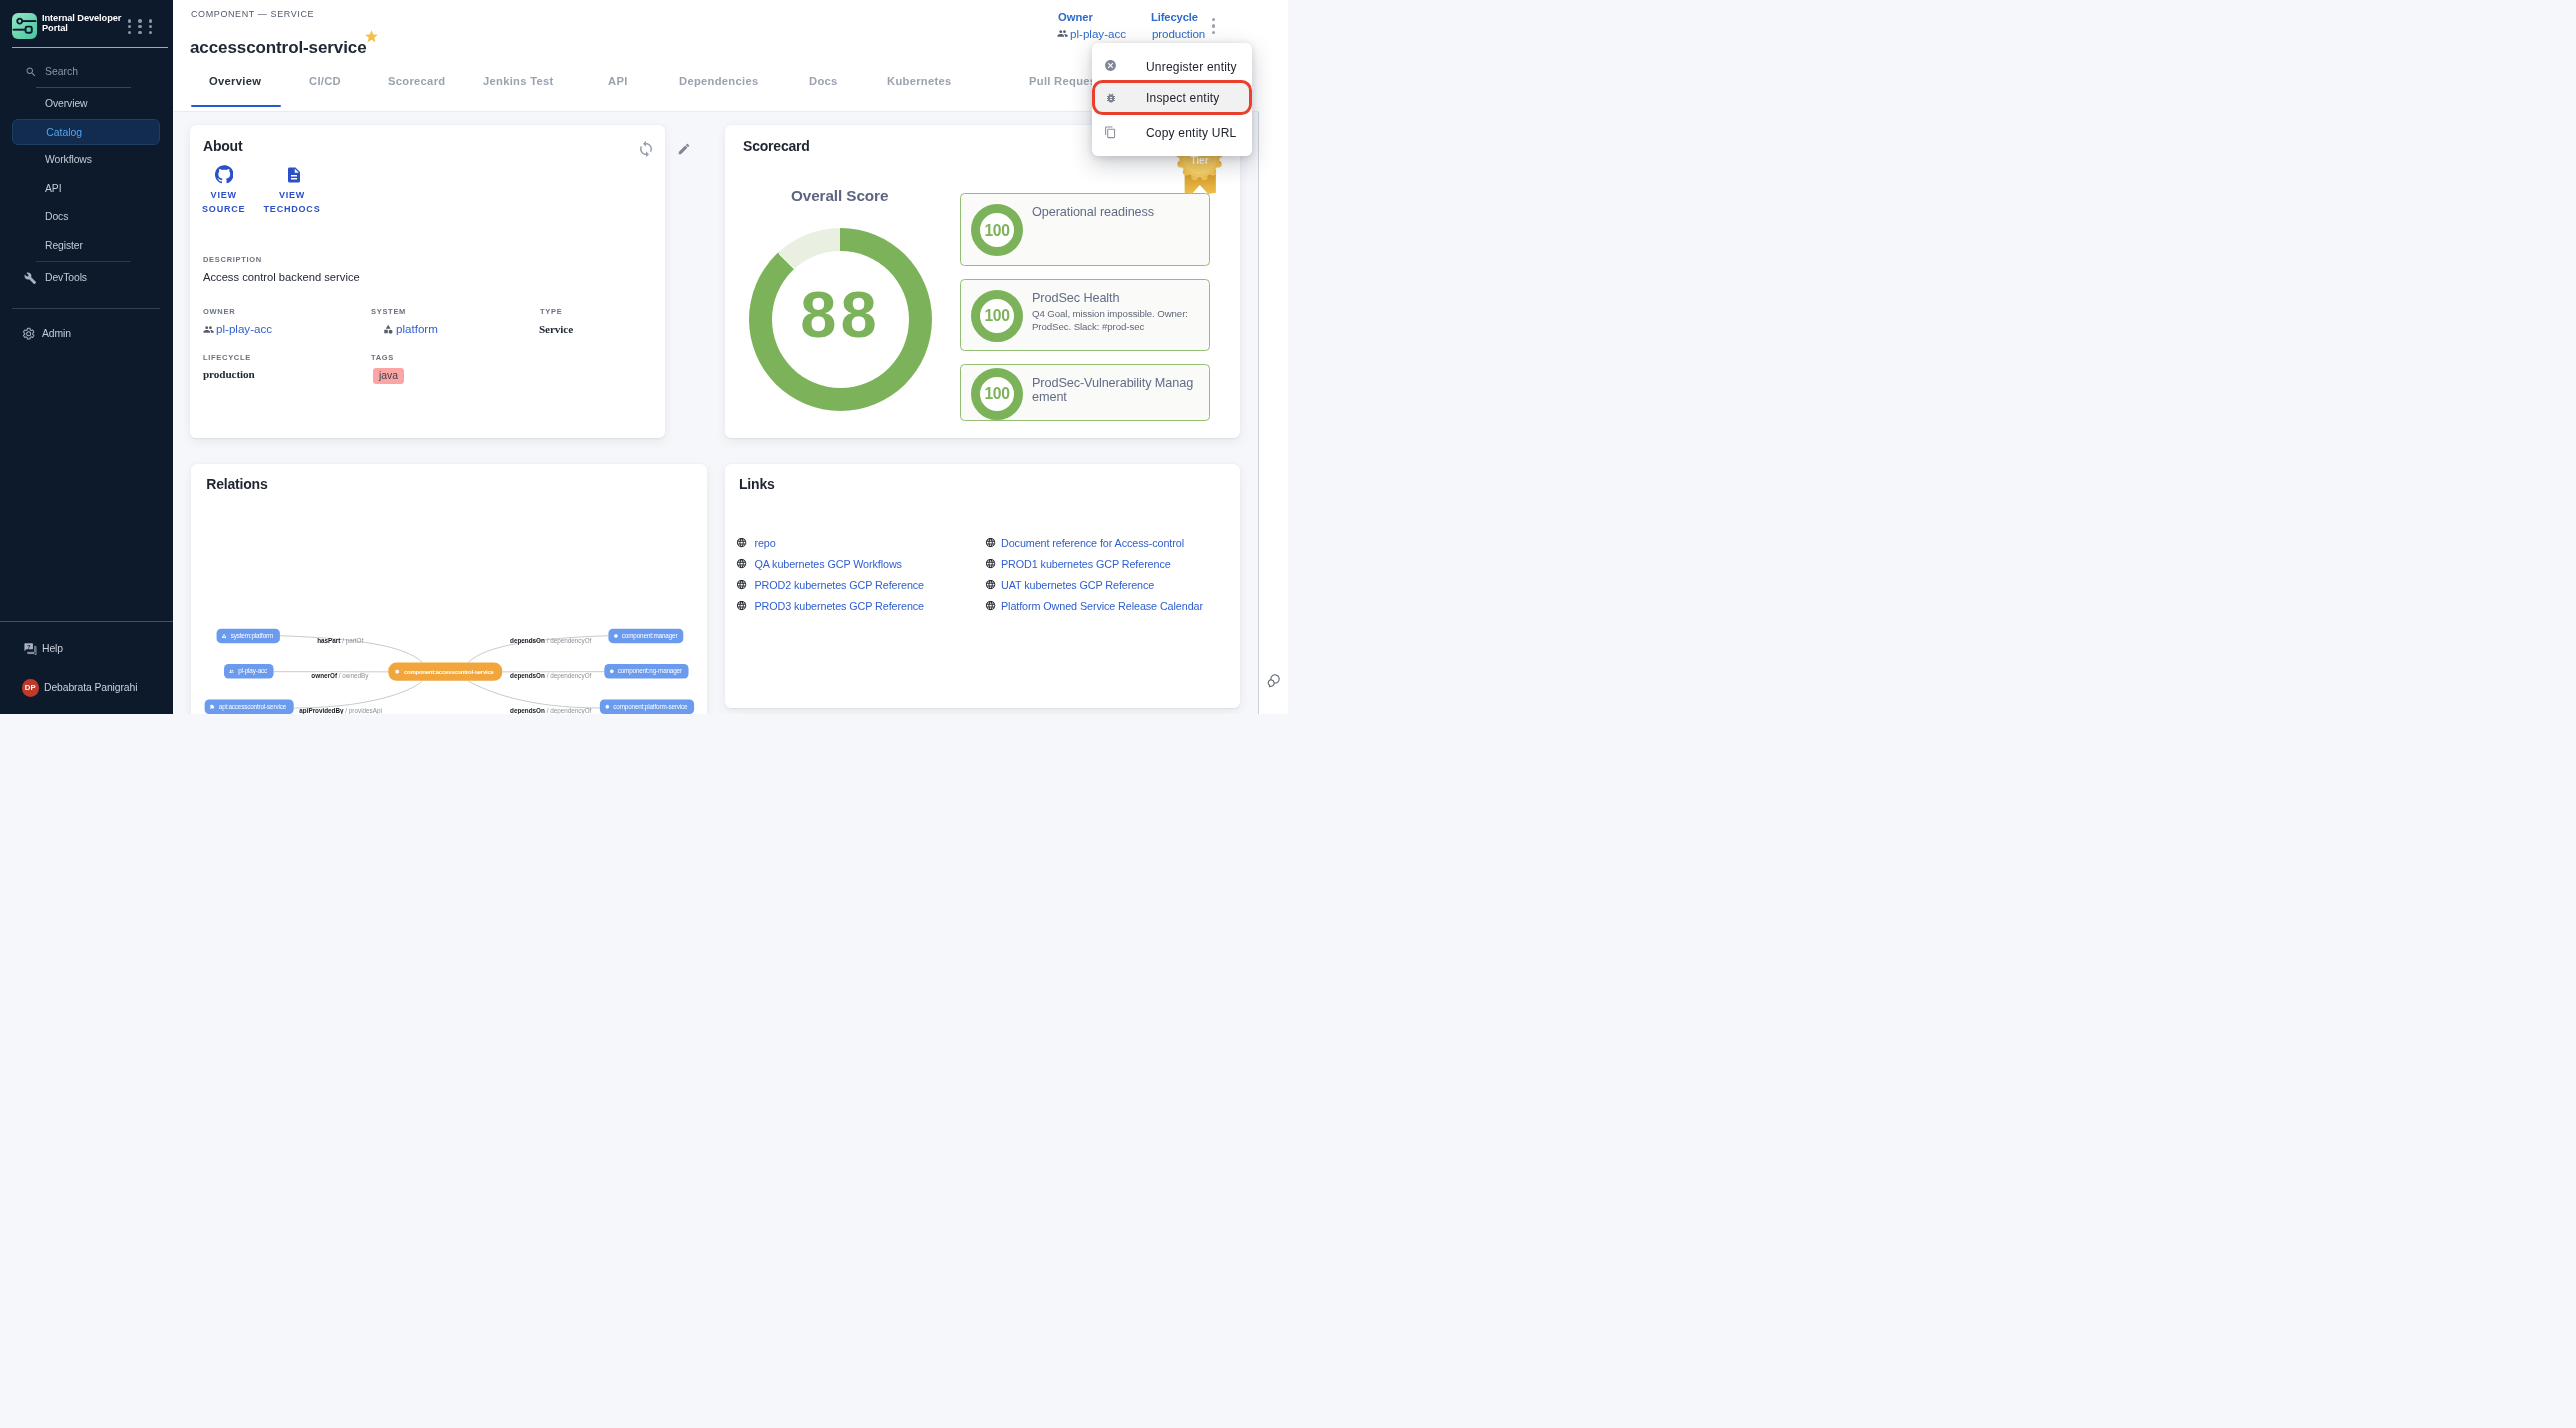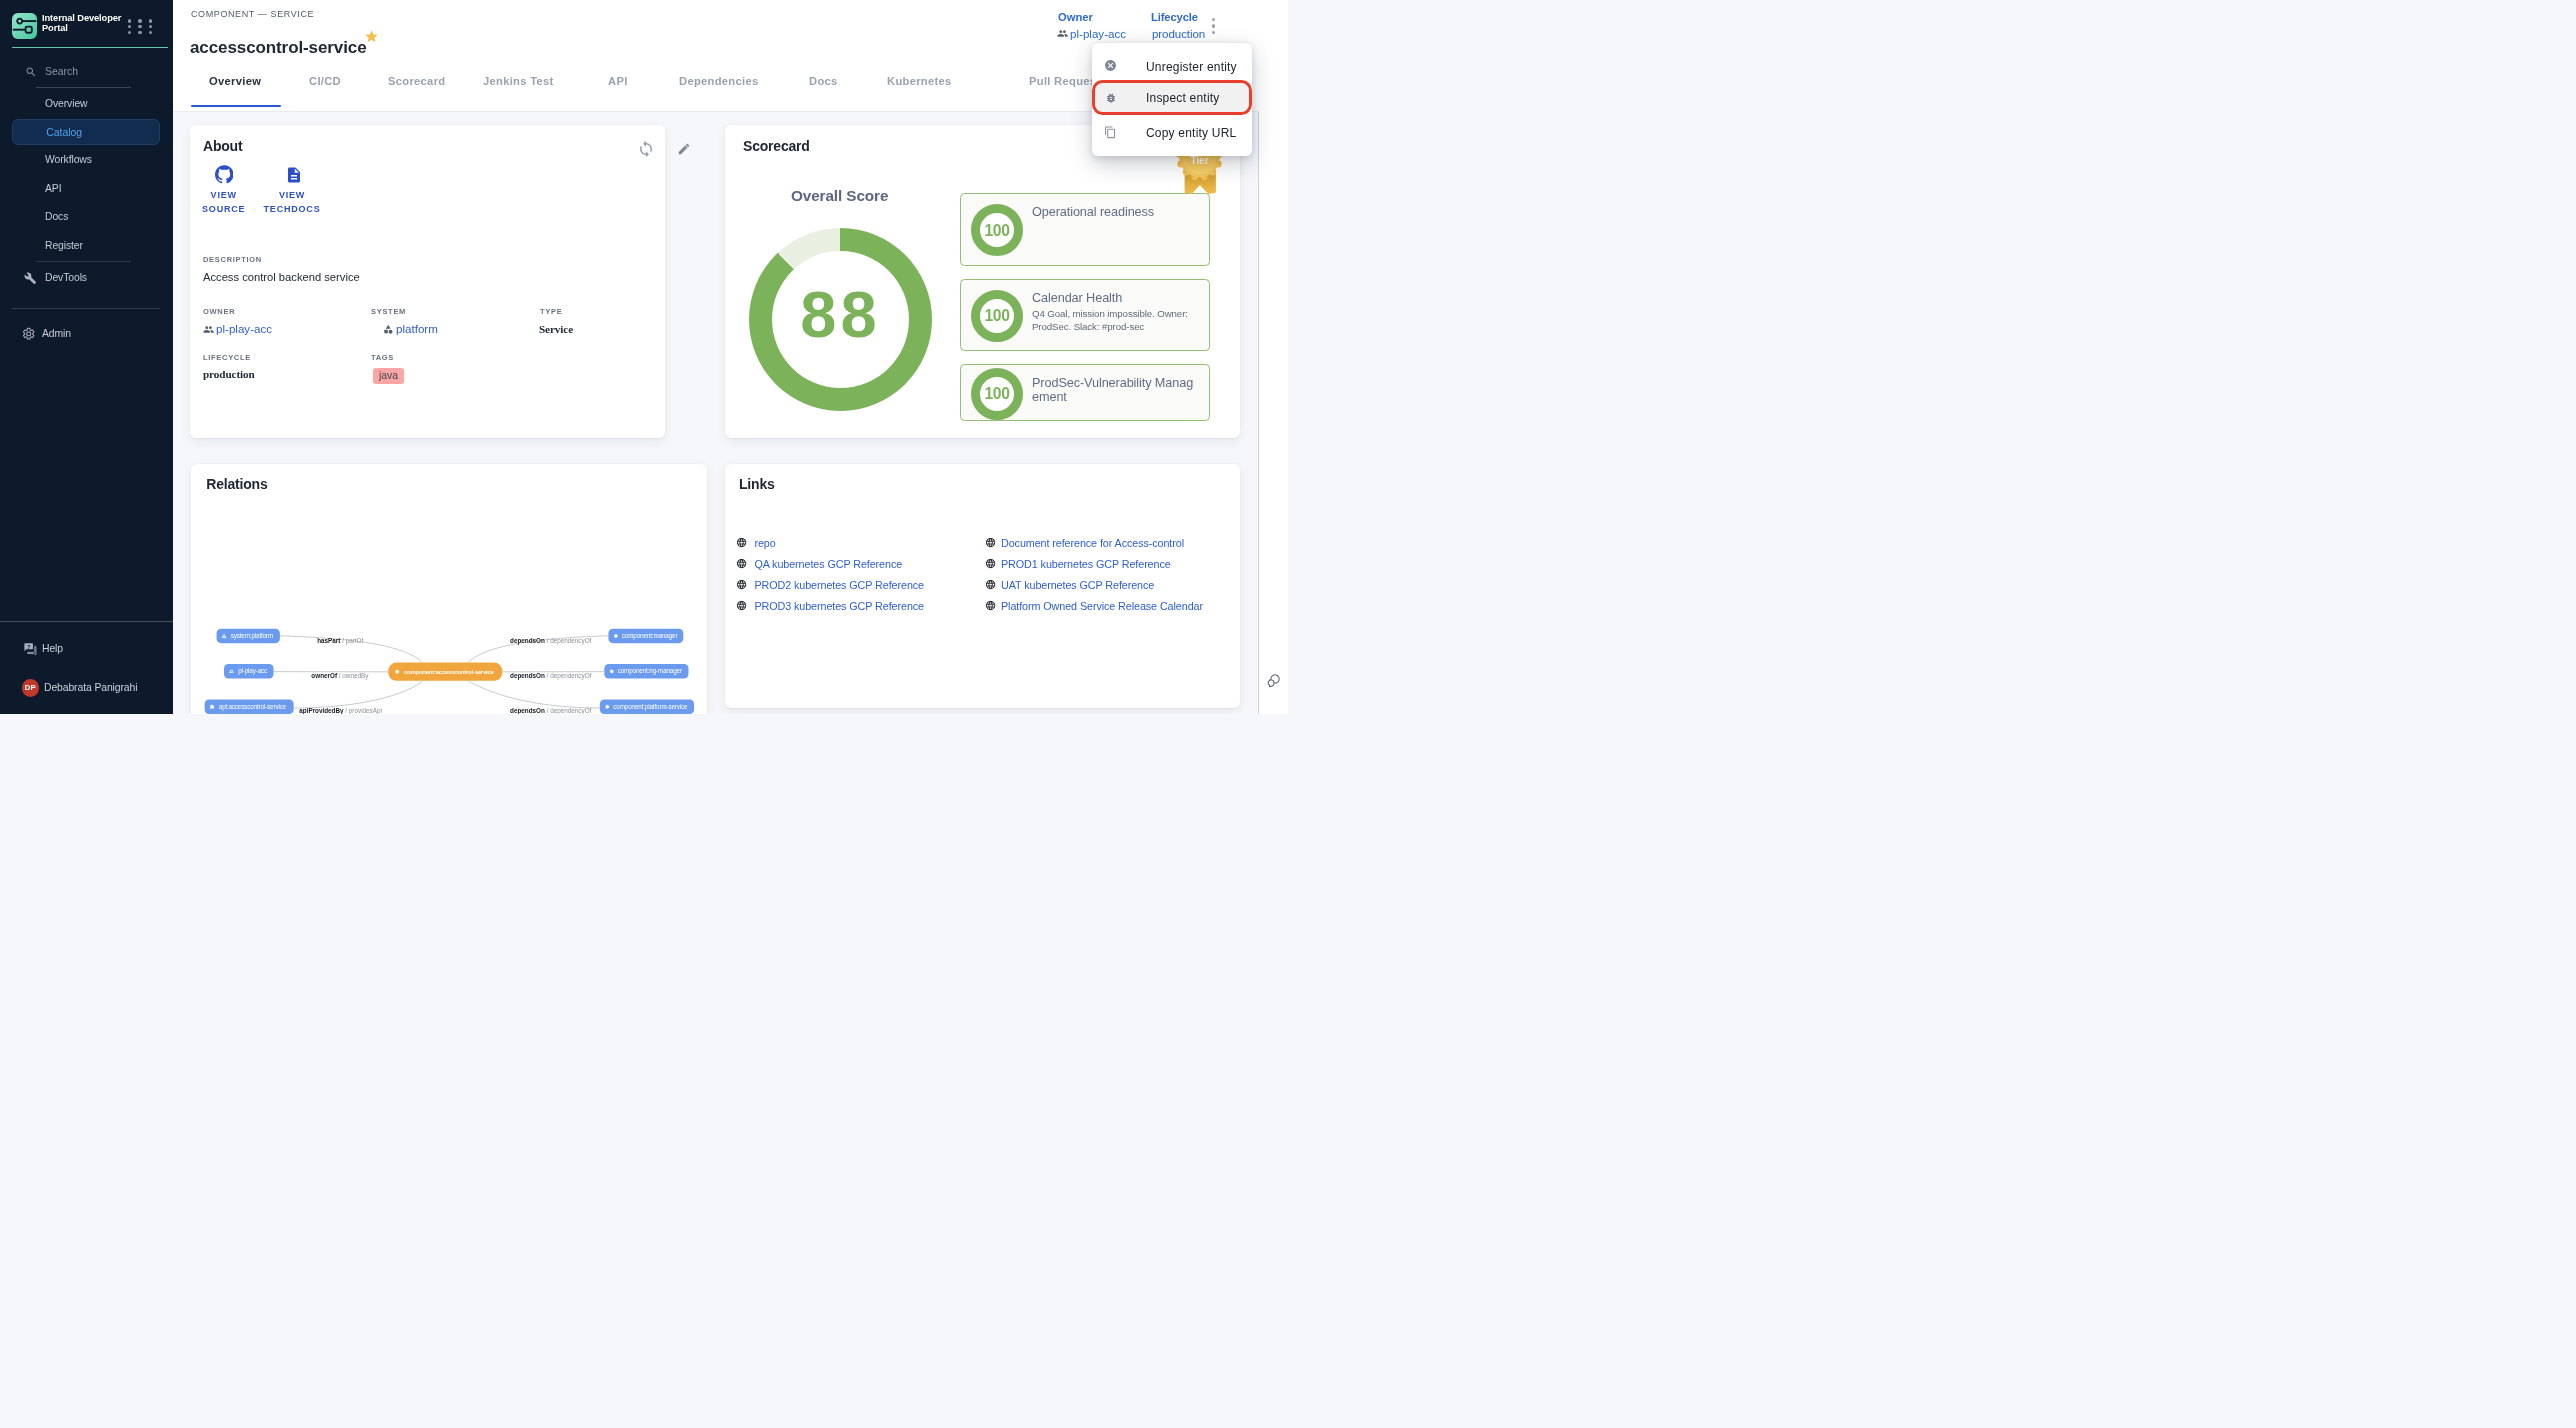--- a/index.html
+++ b/index.html
@@ -219,21 +219,21 @@
   <div class="sbox" style="top:68px;height:73px">
     <div class="sbadge" style="top:10.4px">
         <span>100</span>
       </div>
     <div class="sboxtitle" style="top:12px">Operational readiness</div>
   </div>
   <div class="sbox" style="top:154px;height:72px">
     <div class="sbadge" style="top:10px">
         <span>100</span>
       </div>
-    <div class="sboxtitle" style="top:12.3px">Calendar Health</div>
+    <div class="sboxtitle" style="top:12.3px">ProdSec Health</div>
     <div class="sboxsub" style="top:28px;width:168px">Q4 Goal, mission impossible. Owner: ProdSec. Slack: #prod-sec</div>
   </div>
   <div class="sbox" style="top:239px;height:57px">
     <div class="sbadge" style="top:2.6px">
         <span>100</span>
       </div>
     <div class="sboxtitle" style="top:12px;width:175px">ProdSec-Vulnerability Manag<br>ement</div>
   </div>
   <svg style="position:absolute;left:451px;top:8.6px;z-index:1" width="47" height="61" viewBox="0 0 63 82">
     <defs>
@@ -274,21 +274,21 @@
 
 <div class="card" id="card-links">
   <div class="cardh" style="left:14px;top:12.3px">Links</div>
   <svg class="globe" style="left:11.2px;top:73px" viewBox="0 0 15 15" width="11.2" height="11.2">
       <use href="#g"></use>
     </svg>
     <div class="linkrow" style="left:29.4px;top:73px">repo</div>
   <svg class="globe" style="left:11.2px;top:94px" viewBox="0 0 15 15" width="11.2" height="11.2">
       <use href="#g"></use>
     </svg>
-    <div class="linkrow" style="left:29.4px;top:94px">QA kubernetes GCP Reference</div>
+    <div class="linkrow" style="left:29.4px;top:94px">QA kubernetes GCP Workflows</div>
   <svg class="globe" style="left:11.2px;top:115px" viewBox="0 0 15 15" width="11.2" height="11.2">
       <use href="#g"></use>
     </svg>
     <div class="linkrow" style="left:29.4px;top:115px">PROD2 kubernetes GCP Reference</div>
   <svg class="globe" style="left:11.2px;top:136px" viewBox="0 0 15 15" width="11.2" height="11.2">
       <use href="#g"></use>
     </svg>
     <div class="linkrow" style="left:29.4px;top:136px">PROD3 kubernetes GCP Reference</div>
   <svg class="globe" style="left:260px;top:73px" viewBox="0 0 15 15" width="11.2" height="11.2">
       <use href="#g"></use>

